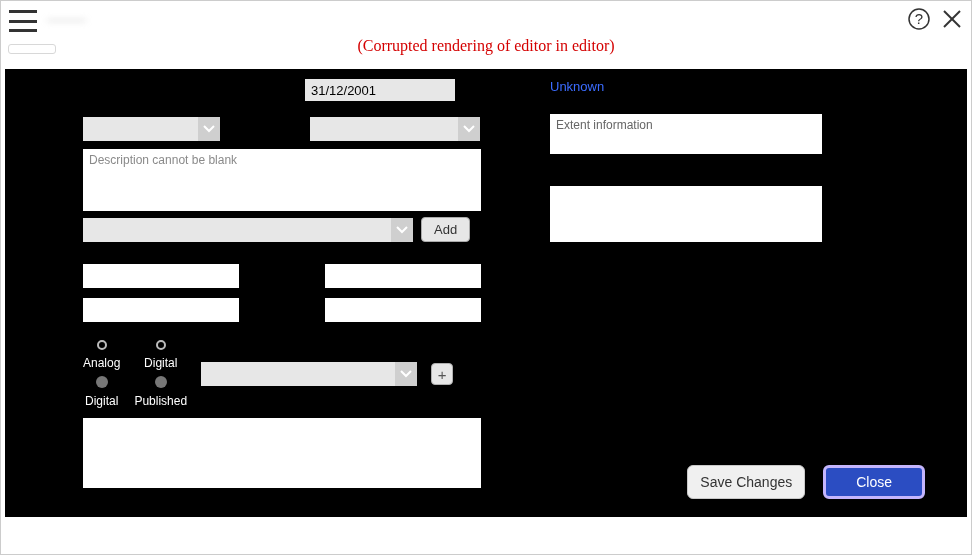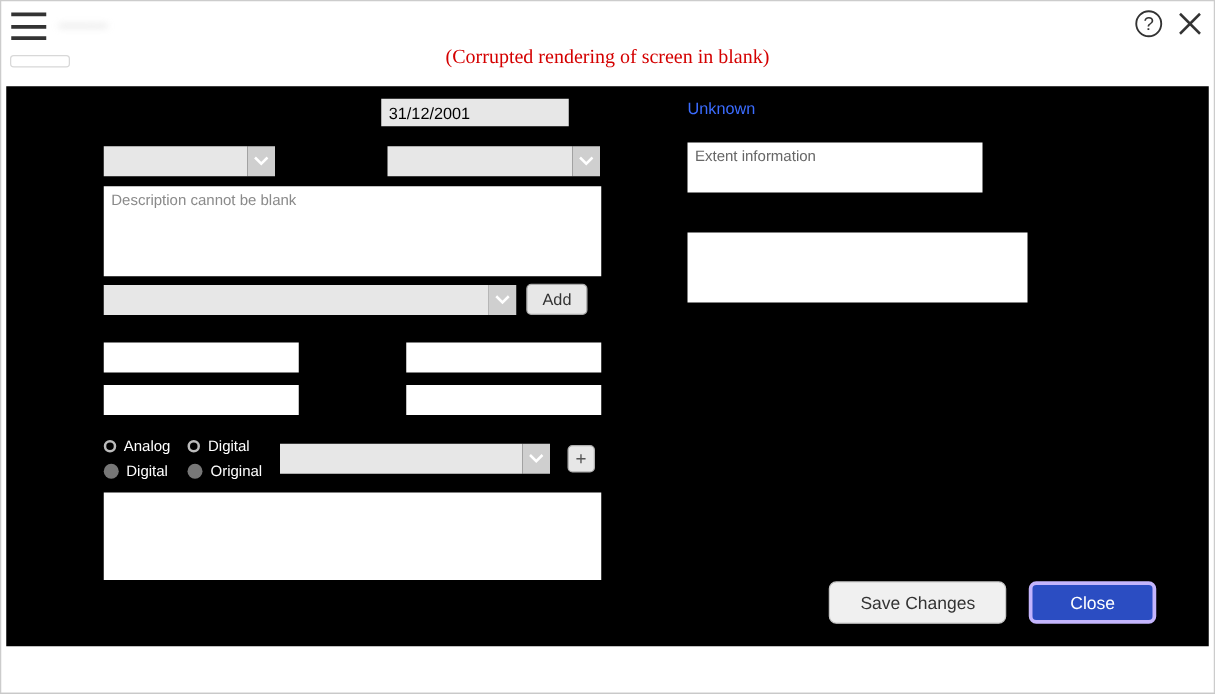--- a/index.html
+++ b/index.html
@@ -25,45 +25,45 @@
 
     .dd { display: inline-flex; }
     .dd input { height: 24px; }
     .dd .chev { width: 22px; height: 24px; background: #cfcfcf; display: flex; align-items: center; justify-content: center; }
     .dd .chev svg { fill: #fff; }
 
     .row1 { margin-top: 38px; display: flex; gap: 90px; }
     .row1 .dd:first-child input { width: 115px; background:#e7e7e7; }
     .row1 .dd:last-child input { width: 148px; background:#e7e7e7; }
 
-    .desc-box { margin-top: 8px; width: 398px; height: 72px; background: #fff; color: #8a8a8a; padding: 4px 6px; font-size: 12px; }
+    .desc-box { margin-top: 8px; width: 398px; height: 62px; background: #fff; color: #8a8a8a; padding: 4px 6px; font-size: 12px; }
 
     .row-add { margin-top: 6px; display: flex; align-items: center; gap: 8px; }
     .row-add .dd input { width: 308px; background:#e7e7e7; }
     .add-btn { background: #e7e7e7; border: 1px solid #aaa; border-radius: 4px; padding: 4px 12px; font-size: 13px; color:#333; cursor: pointer; }
 
     .pair-grid { margin-top: 22px; display: grid; grid-template-columns: 156px 156px; column-gap: 86px; row-gap: 10px; }
     .pair-grid div { background: #fff; height: 24px; }
 
     .radio-row { margin-top: 18px; display: flex; align-items: center; gap: 14px; }
     .rg { display: grid; grid-template-columns: auto auto; column-gap: 14px; row-gap: 6px; font-size: 12px; }
-    .r-item { display: flex; align-items: center; gap: 6px; }
+    .r-item { display: flex; align-items: center; gap: 6px; flex-direction: column; }
     .rdot { width: 12px; height: 12px; border-radius: 50%; background: #777; display:inline-block; }
     .rdot.open { background: transparent; border: 2px solid #bbb; width: 10px; height: 10px; }
     .radio-row .dd input { width: 194px; background:#e7e7e7; }
     .plus-btn { width: 22px; height: 22px; background: #e7e7e7; border: 1px solid #b0b0b0; border-radius: 4px; display:flex; align-items:center; justify-content:center; color:#555; font-size:15px; cursor:pointer; }
 
     .big-box { margin-top: 10px; width: 398px; height: 70px; background: #fff; }
 
     .link-unknown { color: #3b6cff; font-size: 13px; }
-    .extent-box { margin-top: 20px; width: 236px; height: 40px; background: #fff; color: #666; font-size: 12px; padding: 4px 6px; }
+    .extent-box { margin-top: 20px; width: 272px; height: 40px; background: #fff; color: #666; font-size: 12px; padding: 4px 6px; }
     .extra-box { margin-top: 32px; width: 272px; height: 56px; background: #fff; }
 
     .footer-btns { position: absolute; right: 42px; bottom: 18px; display: flex; gap: 18px; }
-    .save-btn { background: #f0f0f0; color: #333; border: 1px solid #c9c9c9; border-radius: 6px; padding: 6px 24px; font-size: 14px; cursor:pointer; }
+    .save-btn { background: #f0f0f0; color: #333; border: 1px solid #c9c9c9; border-radius: 6px; padding: 6px 12px; font-size: 14px; cursor:pointer; }
     .close-btn { background: #2b4dc2; color: #fff; border: 3px solid #c4b5fd; border-radius: 6px; padding: 6px 30px; font-size: 14px; cursor:pointer; }
   </style>
 </head>
 <body>
 
 <div class="titlebar">
   <div class="hamburger">
       <div></div>
       <div></div>
       <div></div>
@@ -78,21 +78,21 @@
     </span>
     <span class="close-window-icon">
       <svg width="22" height="22" viewBox="0 0 22 22">
           <line x1="3" y1="3" x2="19" y2="19" stroke="#333" stroke-width="2"></line>
           <line x1="19" y1="3" x2="3" y2="19" stroke="#333" stroke-width="2"></line>
         </svg>
     </span>
   </div>
 </div>
 
-<div class="error-banner">(Corrupted rendering of screen in blank)</div>
+<div class="error-banner">(Corrupted rendering of editor in editor)</div>
 <div class="pill"></div>
 
 <div class="editor">
 
   <input class="gry-input date-field" value="31/12/2001" style="">
 
   <div class="col-left">
     <div class="row1">
       <div class="dd">
         <input class="gry-input" value="" style="">
@@ -142,21 +142,21 @@
         <span class="r-item">
             <span class="rdot open"></span>
             <span>Digital</span>
           </span>
         <span class="r-item">
             <span class="rdot"></span>
             <span>Digital</span>
           </span>
         <span class="r-item">
             <span class="rdot"></span>
-            <span>Original</span>
+            <span>Published</span>
           </span>
       </div>
       <div class="dd">
         <input class="gry-input" value="" style="">
         <span class="chev">
             <svg width="12" height="8" viewBox="0 0 12 8">
               <path d="M1 1 L6 6 L11 1" stroke="#fff" stroke-width="2" fill="none"></path>
             </svg>
           </span>
       </div>

